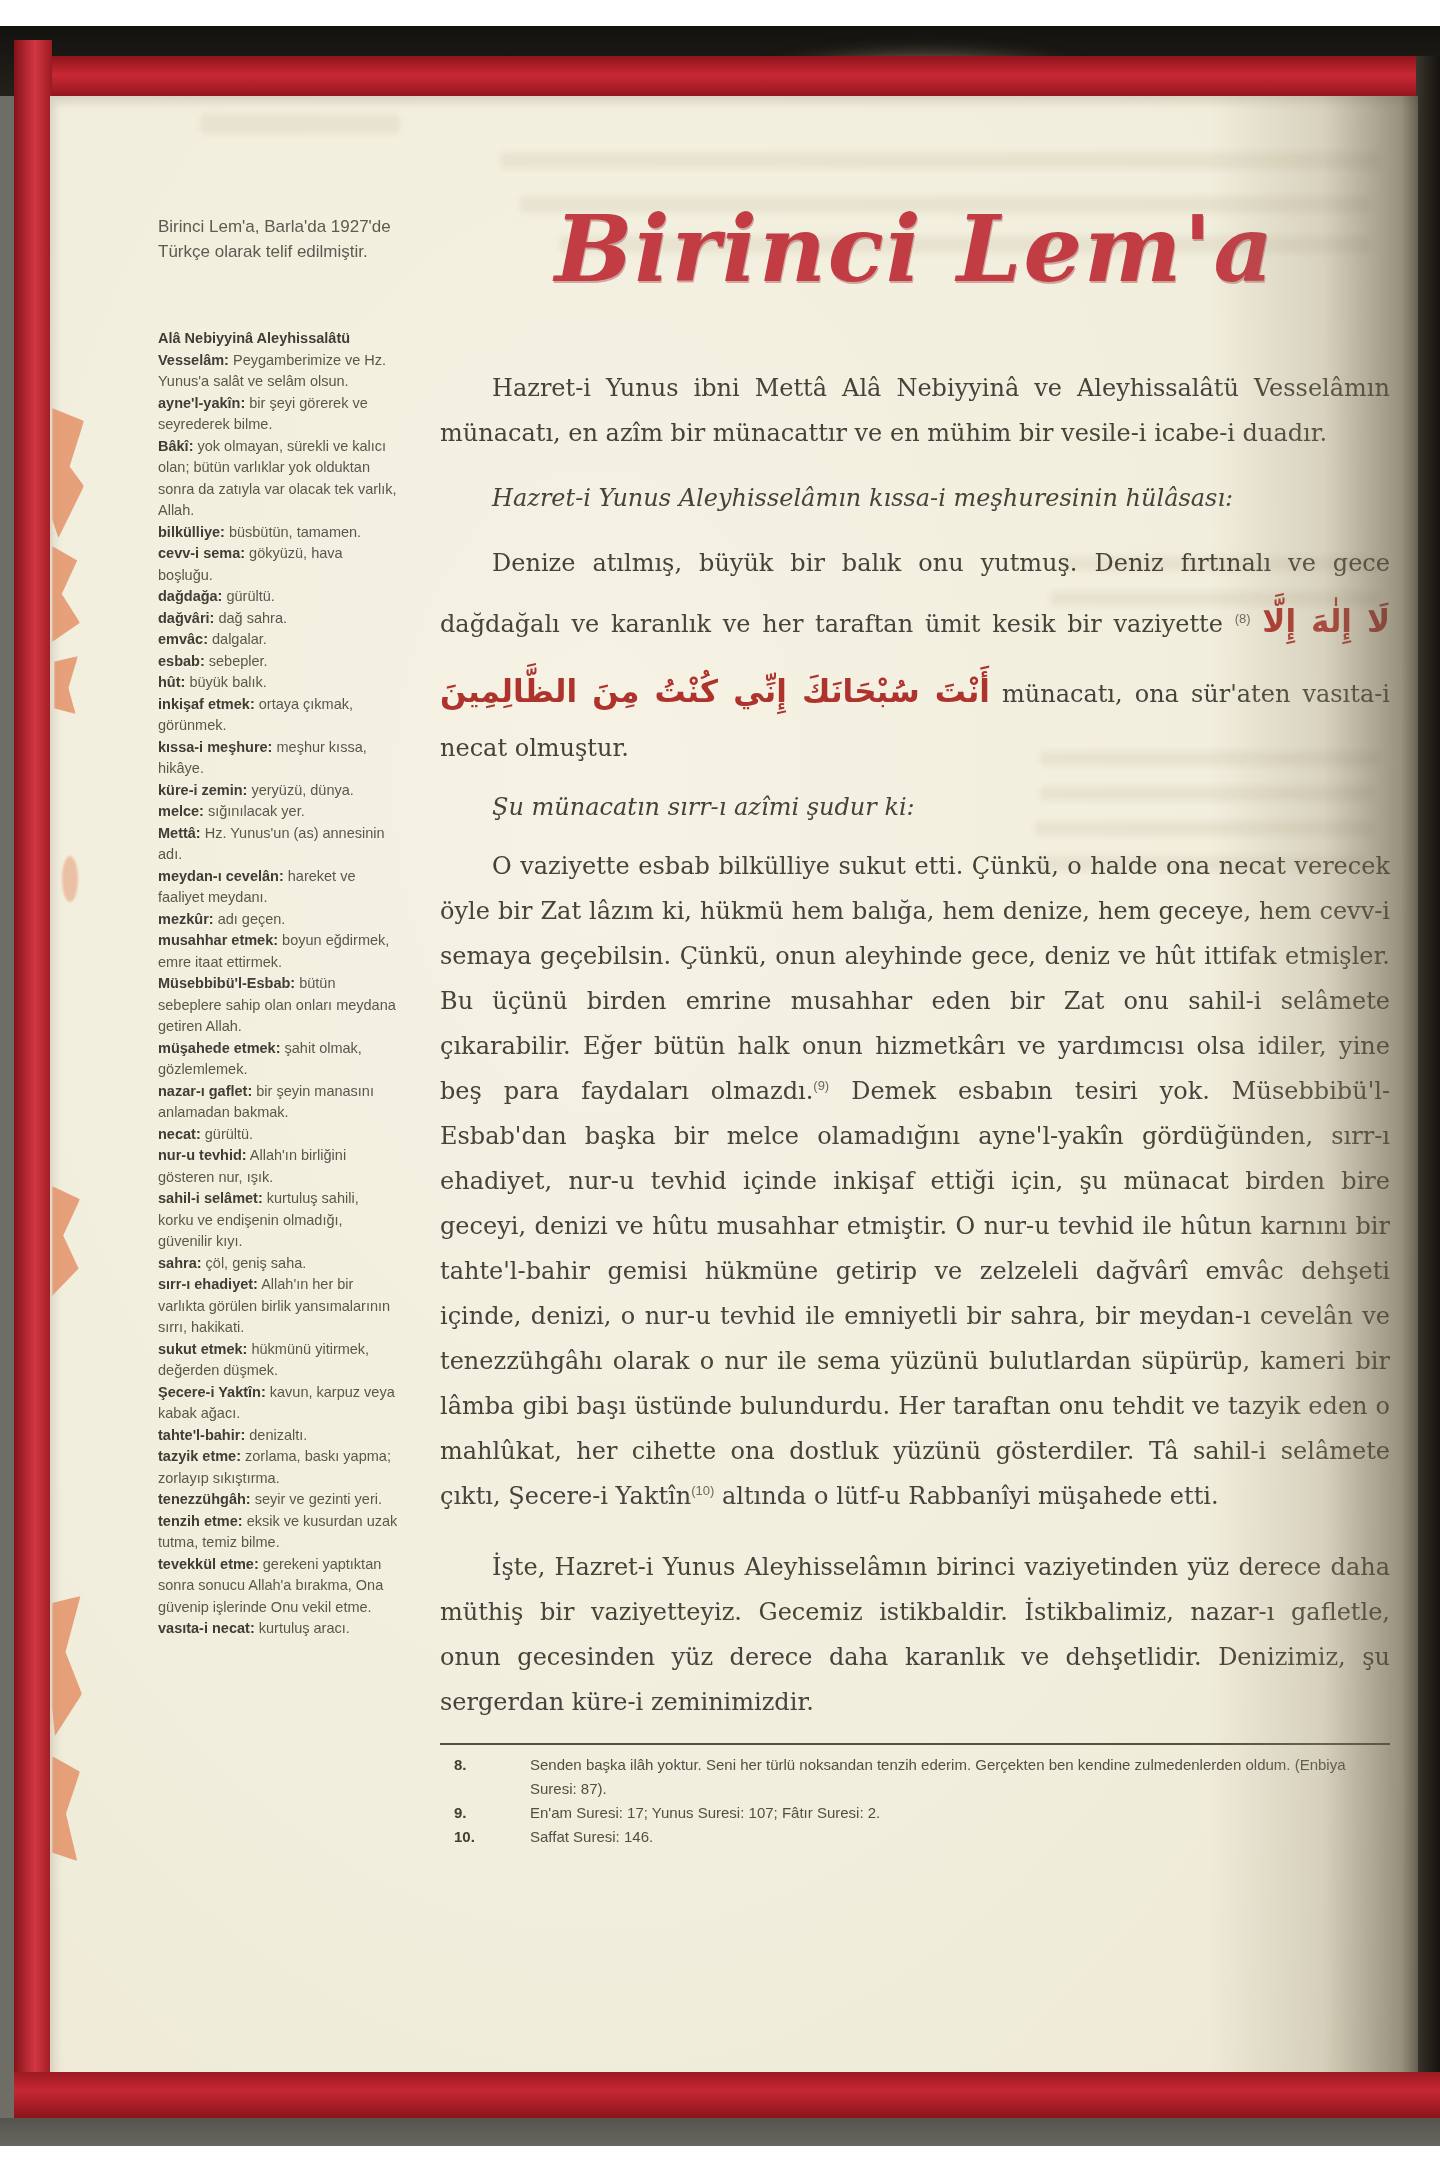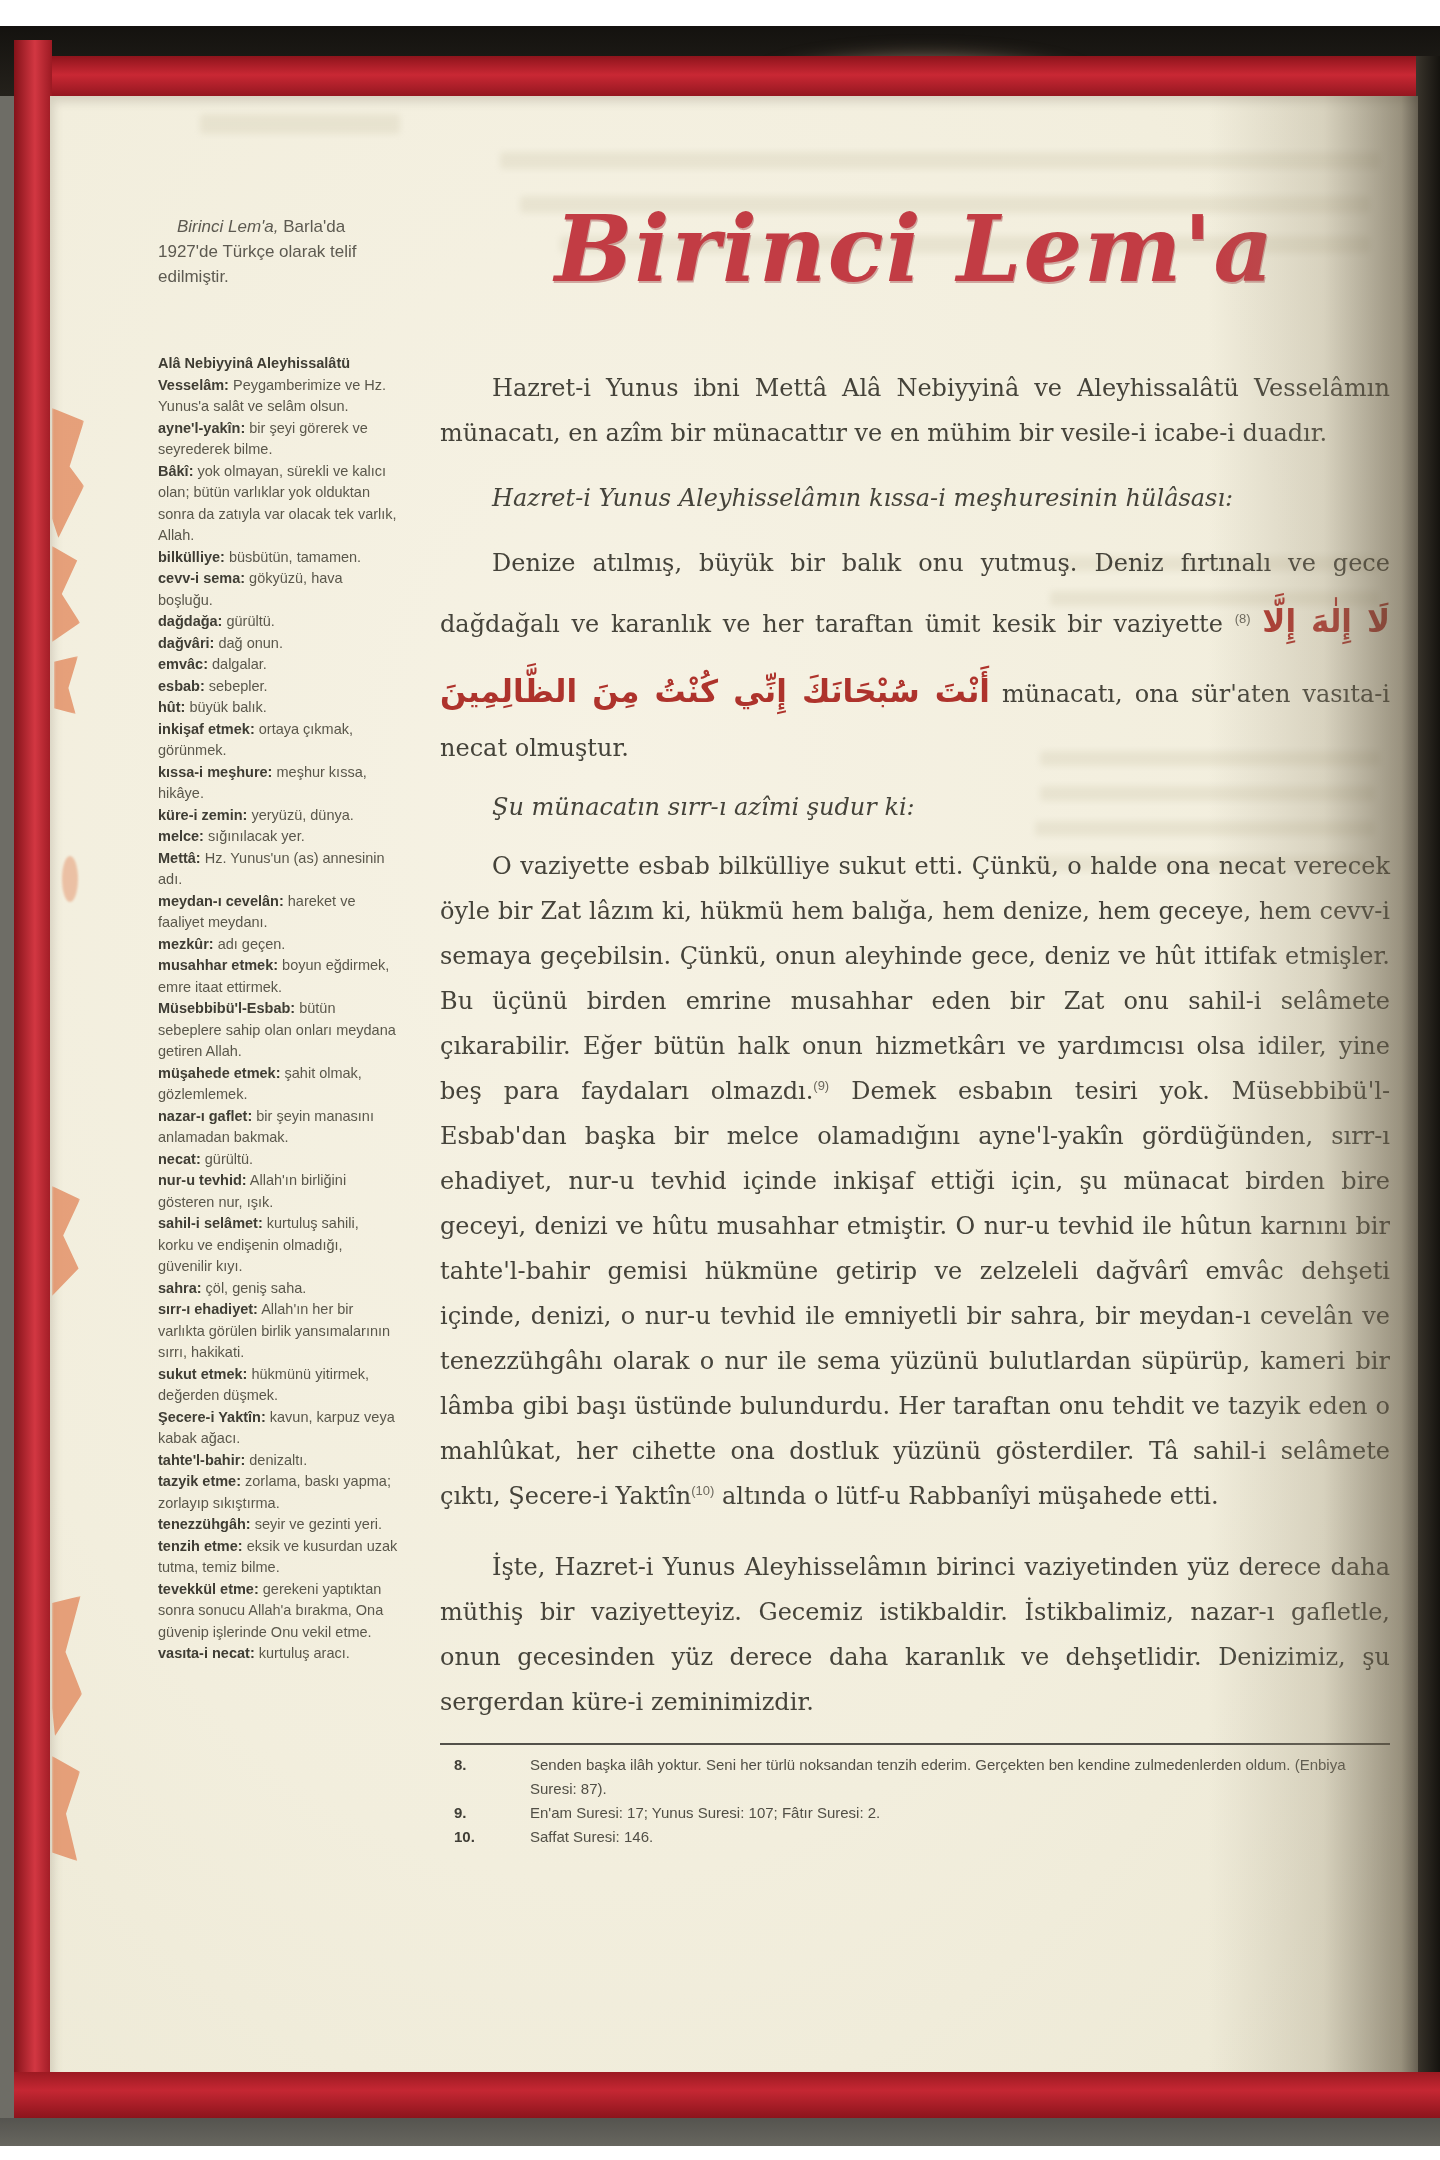--- a/index.html
+++ b/index.html
@@ -35,21 +35,21 @@
   .gutter-right{position:absolute;right:0;top:0;width:210px;height:100%;
     background:linear-gradient(to right,rgba(150,140,115,0) 0%,rgba(150,140,115,0.28) 55%,rgba(95,85,65,0.6) 92%,rgba(60,52,40,0.75) 100%);}
 
   
   .ghost{position:absolute;background:#b6ae8d;opacity:0.18;filter:blur(3px);border-radius:3px;}
   .bleed{position:absolute;background:#e2895e;opacity:0.78;filter:blur(1px);}
 
   
   .margin-col{position:absolute;left:108px;top:118px;width:240px;}
   .margin-note{margin:0 0 64px 0;font-size:17px;line-height:25px;color:#5d5a51;}
-  .margin-note .mn-italic{font-style:italic;margin-left:19px;}
+  .margin-note .mn-italic{}
   .glossary p{margin:0;font-size:14.5px;line-height:21.5px;color:#5a574b;}
   .glossary b{color:#3f3d34;text-align:right;}
 
   
   .main-col{position:absolute;left:390px;top:78px;width:950px;
     font-family:"DejaVu Serif",serif;color:#45433a;}
   .title{margin:0 0 42px 0;height:150px;line-height:150px;text-align:center;
     font-family:"DejaVu Serif",serif;font-weight:bold;font-style:italic;
     font-size:92px;letter-spacing:2px;color:var(--title-red,#c23c44);
     text-shadow:1px 2px 0 rgba(140,30,38,0.35);}
@@ -107,21 +107,21 @@
 
     <div class="margin-col">
       <p class="margin-note"><span class="mn-italic">Birinci Lem'a,</span><span> Barla'da 1927'de Türkçe olarak telif edilmiştir.</span></p>
       <div class="glossary">
           <p class="gloss-entry"><b>Alâ Nebiyyinâ Aleyhissalâtü Vesselâm:</b> <span>Peygamberimize ve Hz. Yunus'a salât ve selâm olsun.</span></p>
           <p class="gloss-entry"><b>ayne'l-yakîn:</b> <span>bir şeyi görerek ve seyrederek bilme.</span></p>
           <p class="gloss-entry"><b>Bâkî:</b> <span>yok olmayan, sürekli ve kalıcı olan; bütün varlıklar yok olduktan sonra da zatıyla var olacak tek varlık, Allah.</span></p>
           <p class="gloss-entry"><b>bilkülliye:</b> <span>büsbütün, tamamen.</span></p>
           <p class="gloss-entry"><b>cevv-i sema:</b> <span>gökyüzü, hava boşluğu.</span></p>
           <p class="gloss-entry"><b>dağdağa:</b> <span>gürültü.</span></p>
-          <p class="gloss-entry"><b>dağvâri:</b> <span>dağ onun.</span></p>
+          <p class="gloss-entry"><b>dağvâri:</b> <span>dağ sahra.</span></p>
           <p class="gloss-entry"><b>emvâc:</b> <span>dalgalar.</span></p>
           <p class="gloss-entry"><b>esbab:</b> <span>sebepler.</span></p>
           <p class="gloss-entry"><b>hût:</b> <span>büyük balık.</span></p>
           <p class="gloss-entry"><b>inkişaf etmek:</b> <span>ortaya çıkmak, görünmek.</span></p>
           <p class="gloss-entry"><b>kıssa-i meşhure:</b> <span>meşhur kıssa, hikâye.</span></p>
           <p class="gloss-entry"><b>küre-i zemin:</b> <span>yeryüzü, dünya.</span></p>
           <p class="gloss-entry"><b>melce:</b> <span>sığınılacak yer.</span></p>
           <p class="gloss-entry"><b>Mettâ:</b> <span>Hz. Yunus'un (as) annesinin adı.</span></p>
           <p class="gloss-entry"><b>meydan-ı cevelân:</b> <span>hareket ve faaliyet meydanı.</span></p>
           <p class="gloss-entry"><b>mezkûr:</b> <span>adı geçen.</span></p>

